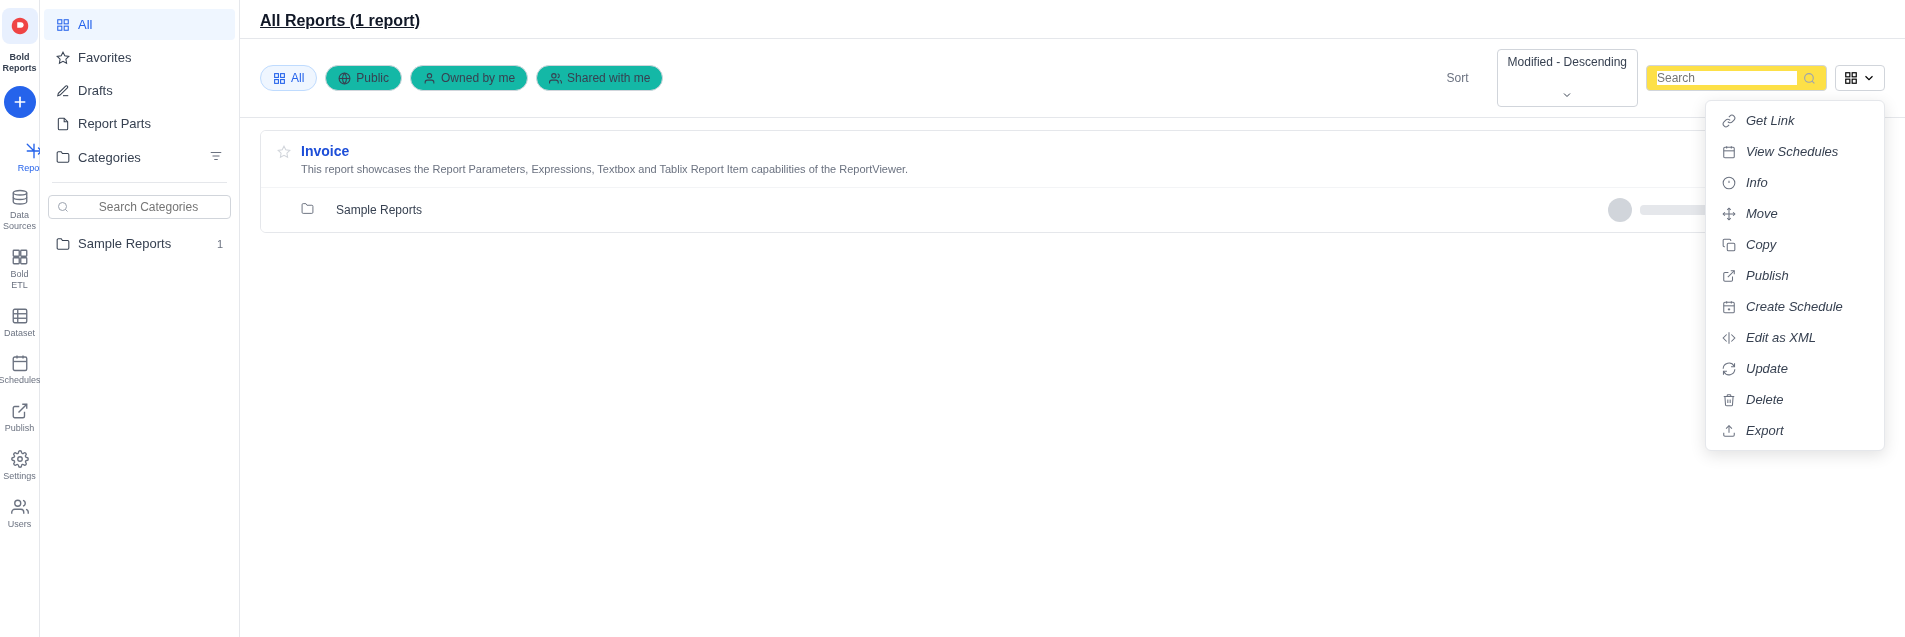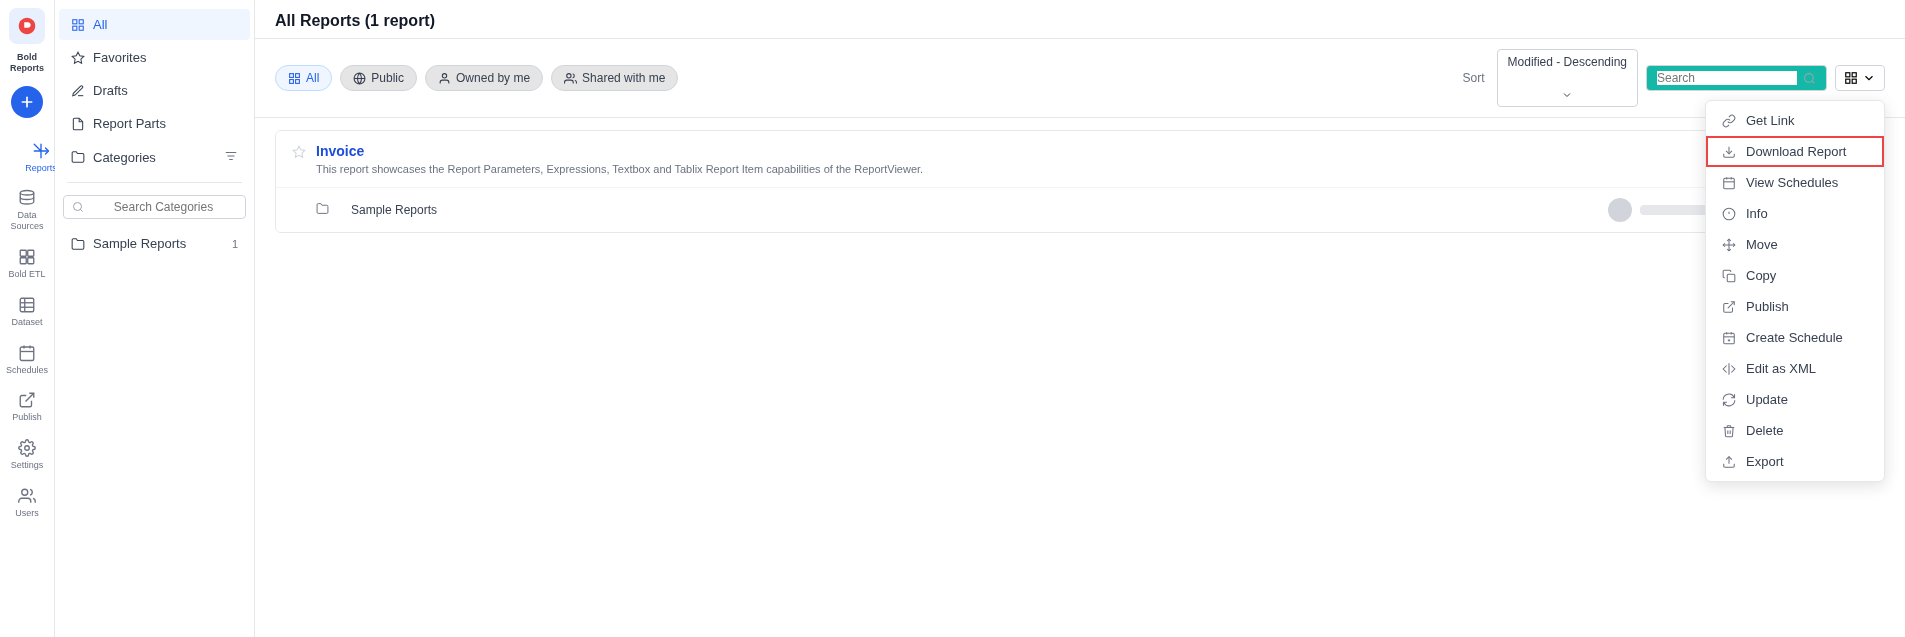--- a/index.html
+++ b/index.html
@@ -1,20 +1,20 @@
 <!DOCTYPE html>
 <html><head>
   <meta charset="utf-8">
   <style>
     * { box-sizing: border-box; margin: 0; padding: 0; }
     body { font-family: -apple-system, BlinkMacSystemFont, 'Segoe UI', sans-serif; font-size: 13px; background: #fff; display: flex; height: 637px; overflow: hidden; }
 
     
     .nav-bar {
-      width: 55px;
+      width: 40px;
       background: #fff;
       border-right: 1px solid #e5e7eb;
       display: flex;
       flex-direction: column;
       align-items: center;
       padding-top: 8px;
       flex-shrink: 0;
     }
     .nav-logo {
       width: 36px; height: 36px;
@@ -97,66 +97,66 @@
       display: flex;
       flex-direction: column;
       overflow: hidden;
       position: relative;
     }
     .main-header {
       padding: 12px 20px 8px;
       border-bottom: 1px solid #e5e7eb;
     }
     .main-title {
-      font-size: 16px; font-weight: 600; color: #111827;
+      font-size: 16px; font-weight: 600; color: #111827; text-decoration: underline;
     }
 
     
     .toolbar {
       display: flex; align-items: center; gap: 8px;
       padding: 10px 20px;
       border-bottom: 1px solid #e5e7eb;
     }
     .filter-btn {
       display: flex; align-items: center; gap: 5px;
       border: 1px solid #d1d5db;
       border-radius: 20px;
       padding: 5px 12px;
       font-size: 12px;
       cursor: pointer;
       color: #374151;
-      background: #e5e5e5;
+      background: #14b8a6;
     }
     .filter-btn.active {
       background: #eff6ff;
       border-color: #bfdbfe;
       color: #2563eb;
     }
     .filter-btn svg { width: 13px; height: 13px; }
     .toolbar-spacer { flex: 1; }
-    .sort-label { font-size: 12px; color: #6b7280; margin-right: 4px; }
+    .sort-label { font-size: 12px; color: #6b7280; margin-right: 20px; }
     .sort-select {
       display: flex; align-items: center; gap: 20px;
       border: 1px solid #d1d5db;
       border-radius: 4px;
       padding: 5px 10px;
       font-size: 12px;
       cursor: pointer;
       color: #374151;
       background: #fff;
       flex-direction: column;
     }
     .sort-select svg { width: 12px; height: 12px; }
     .search-box {
       display: flex; align-items: center;
       border: 1px solid #d1d5db;
       border-radius: 4px;
       padding: 5px 10px;
       gap: 6px;
-      background: #14b8a6;
+      background: #fde047;
     }
     .search-box input { border: none; outline: none; font-size: 12px; width: 140px; }
     .search-box svg { width: 13px; height: 13px; color: #9ca3af; }
     .view-toggle {
       display: flex; align-items: center;
       border: 1px solid #d1d5db;
       border-radius: 4px;
       padding: 5px 8px;
       gap: 4px;
       cursor: pointer;
@@ -225,20 +225,21 @@
       box-shadow: 0 4px 16px rgba(0,0,0,0.12);
       z-index: 100;
       padding: 4px 0;
     }
     .context-menu-item {
       display: flex; align-items: center; gap: 10px;
       padding: 8px 16px;
       cursor: pointer;
       font-size: 13px;
       color: #374151;
+      font-style: italic;
     }
     .context-menu-item.highlighted {
       background: #fff;
       outline: 2px solid #ef4444;
       outline-offset: -2px;
     }
     .context-menu-item svg { width: 14px; height: 14px; color: #6b7280; flex-shrink: 0; }
   </style>
 </head>
 <body>
@@ -517,28 +518,20 @@
   </div>
 
   <div class="context-menu">
     <div class="context-menu-item">
       <svg viewBox="0 0 24 24" fill="none" stroke="currentColor" stroke-width="1.8">
         <path d="M10 13a5 5 0 007.54.54l3-3a5 5 0 00-7.07-7.07l-1.72 1.71"></path>
         <path d="M14 11a5 5 0 00-7.54-.54l-3 3a5 5 0 007.07 7.07l1.71-1.71"></path>
       </svg>
       <span>Get Link</span>
     </div>
-    <div class="context-menu-item highlighted">
-      <svg viewBox="0 0 24 24" fill="none" stroke="currentColor" stroke-width="1.8">
-        <path d="M21 15v4a2 2 0 01-2 2H5a2 2 0 01-2-2v-4"></path>
-        <polyline points="7,10 12,15 17,10"></polyline>
-        <line x1="12" y1="15" x2="12" y2="3"></line>
-      </svg>
-      <span>Download Report</span>
-    </div>
     <div class="context-menu-item">
       <svg viewBox="0 0 24 24" fill="none" stroke="currentColor" stroke-width="1.8">
         <rect x="3" y="4" width="18" height="18" rx="2"></rect>
           <line x1="16" y1="2" x2="16" y2="6"></line>
         <line x1="8" y1="2" x2="8" y2="6"></line>
           <line x1="3" y1="10" x2="21" y2="10"></line>
       </svg>
       <span>View Schedules</span>
     </div>
     <div class="context-menu-item">

